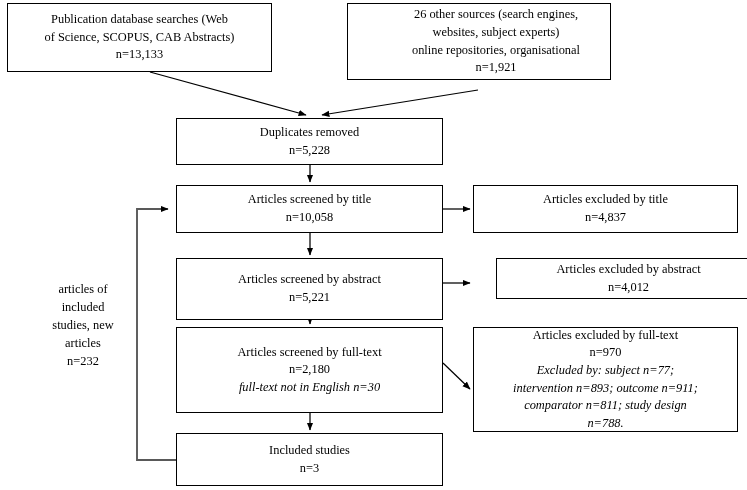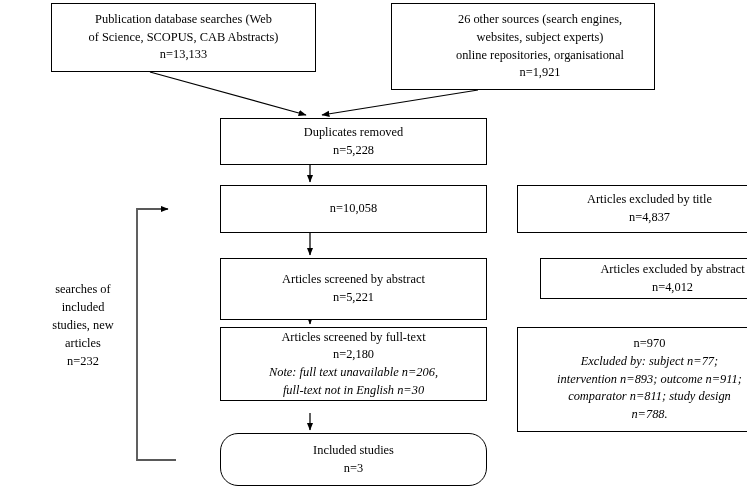--- a/index.html
+++ b/index.html
@@ -24,21 +24,20 @@
     background: #ffffff;
     display: flex;
     flex-direction: column;
     align-items: center;
     justify-content: center;
     text-align: center;
     font-size: 12.4px;
     line-height: 1.42;
     padding: 1px 4px;
     z-index: 3;
-    margin-left: 44px;
   }
   .box .ln { display: block; white-space: nowrap; }
   .box .ital { font-style: italic; }
   .plain-text {
     position: absolute;
     box-sizing: border-box;
     text-align: center;
     font-size: 12.4px;
     line-height: 1.45;
     z-index: 3;
@@ -93,72 +92,73 @@
 
     <path class="lnk-gray" d="M 176,460 L 137,460 L 137,209 L 168,209" marker-end="url(#ahg)"></path>
   </svg>
 
   <div class="box" style="left:7px; top:3px; width:265px; height:69px;">
     <span class="ln">Publication  database searches (Web</span>
     <span class="ln">of Science,  SCOPUS, CAB Abstracts)</span>
     <span class="ln">n=13,133</span>
   </div>
 
-  <div class="box" style="left:347px; top:3px; width:264px; height:87px;padding-left:38px;">
+  <div class="box" style="left:347px; top:3px; width:264px; height:77px;padding-left:38px;">
     <span class="ln">26 other sources (search engines,</span>
     <span class="ln">websites,  subject  experts)</span>
     <span class="ln">online  repositories,  organisational</span>
     <span class="ln">n=1,921</span>
   </div>
 
   <div class="box" style="left:176px; top:118px; width:267px; height:47px;">
     <span class="ln">Duplicates  removed</span>
     <span class="ln">n=5,228</span>
   </div>
 
   <div class="box" style="left:176px; top:185px; width:267px; height:48px;">
+    <span class="ln">Articles  screened by title</span>
     <span class="ln">n=10,058</span>
   </div>
 
   <div class="box" style="left:473px; top:185px; width:265px; height:48px;">
     <span class="ln">Articles  excluded  by title</span>
     <span class="ln">n=4,837</span>
   </div>
 
   <div class="box" style="left:176px; top:258px; width:267px; height:62px;">
     <span class="ln">Articles  screened by abstract</span>
     <span class="ln">n=5,221</span>
   </div>
 
   <div class="box" style="left:496px; top:258px; width:265px; height:41px;">
     <span class="ln">Articles  excluded  by abstract</span>
     <span class="ln">n=4,012</span>
   </div>
 
-  <div class="box" style="left:176px; top:327px; width:267px; height:74px;">
+  <div class="box" style="left:176px; top:327px; width:267px; height:86px;">
     <span class="ln">Articles  screened by full-text</span>
     <span class="ln">n=2,180</span>
-    <span class="ln ital">Note: full text unavailable n=206,</span>
     <span class="ln ital">full-text not in English n=30</span>
   </div>
 
   <div class="box" style="left:473px; top:327px; width:265px; height:105px;">
+    <span class="ln">Articles  excluded  by full-text</span>
     <span class="ln">n=970</span>
     <span class="ln ital">Excluded by: subject n=77;</span>
     <span class="ln ital">intervention n=893; outcome n=911;</span>
     <span class="ln ital">comparator n=811; study design</span>
     <span class="ln ital">n=788.</span>
   </div>
 
-  <div class="box" style="left:176px; top:433px; width:267px; height:53px;border-radius:18px;">
+  <div class="box" style="left:176px; top:433px; width:267px; height:53px;">
     <span class="ln">Included  studies</span>
     <span class="ln">n=3</span>
   </div>
 
   <div class="plain-text" style="left:33px; top:281px; width:100px;">
-    <span class="ln">searches  of</span>
+    <span class="ln">articles  of</span>
     <span class="ln">included</span>
     <span class="ln">studies,  new</span>
     <span class="ln">articles</span>
     <span class="ln">n=232</span>
   </div>
 
 </div>
 
 </body></html>

